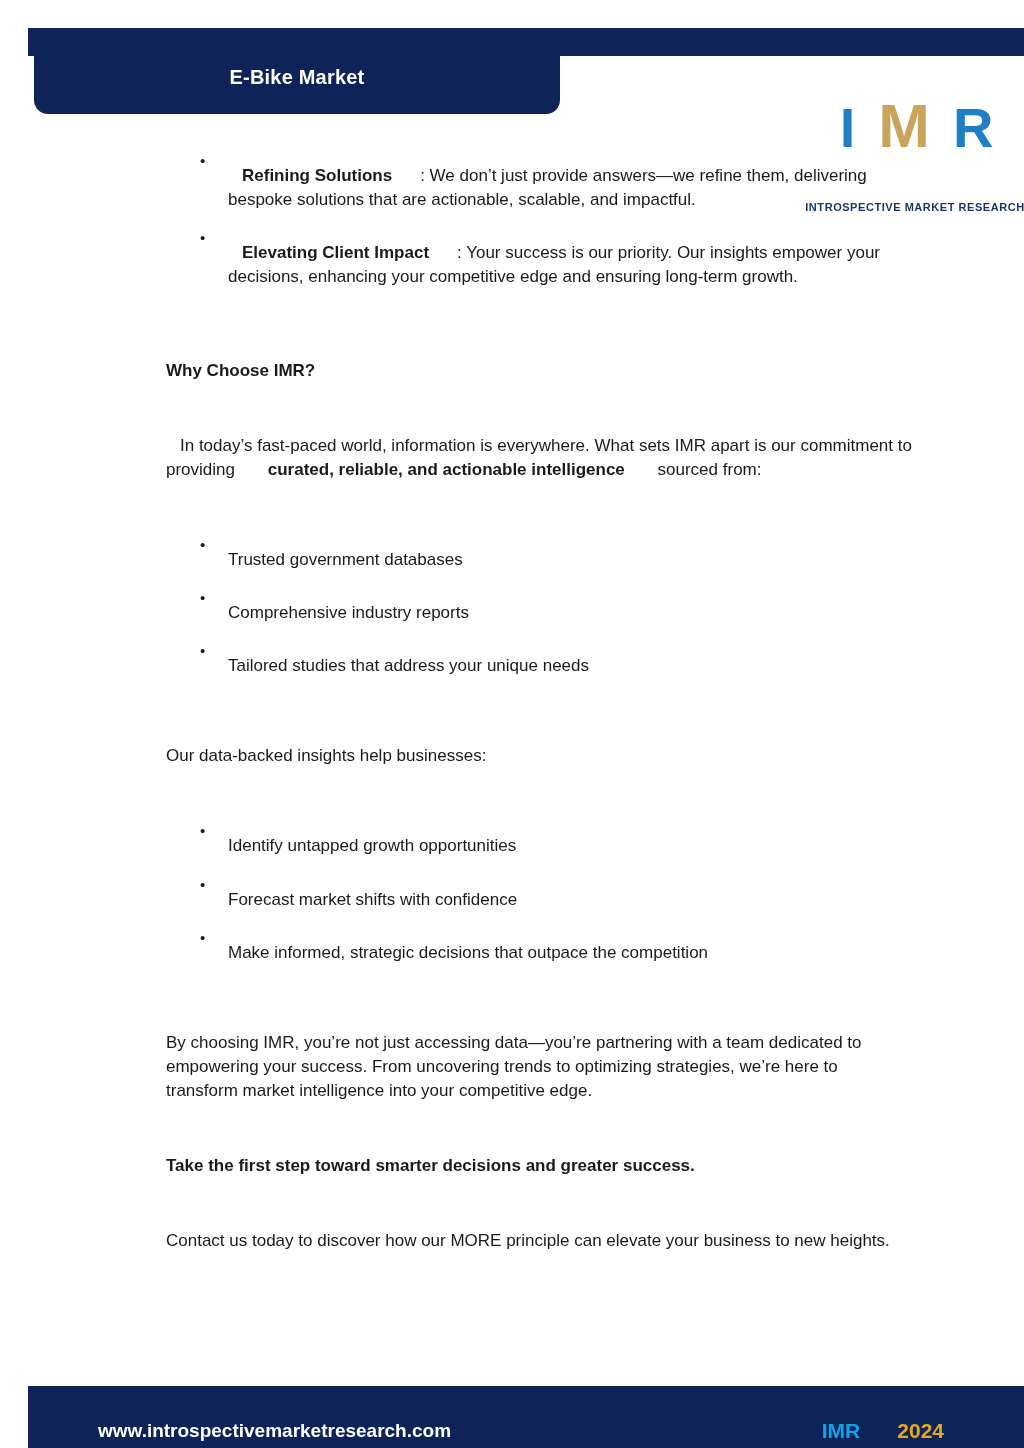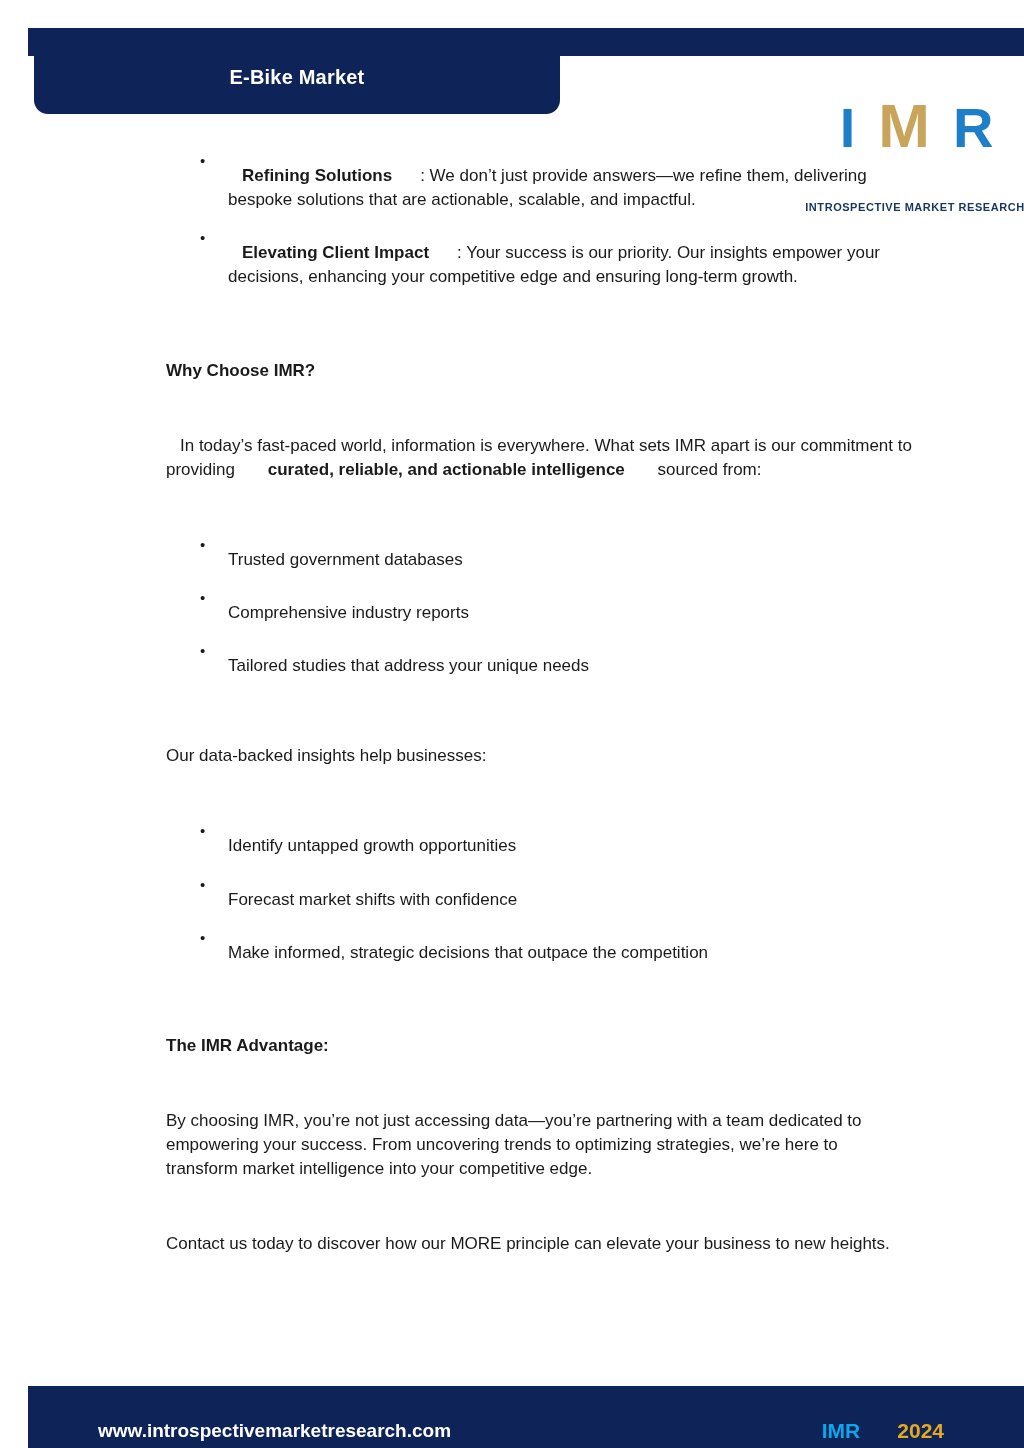--- a/index.html
+++ b/index.html
@@ -107,24 +107,24 @@
     </ul>
 
     <p class="para">Our data-backed insights help businesses:</p>
 
     <ul class="bullets">
       <li>Identify untapped growth opportunities</li>
       <li>Forecast market shifts with confidence</li>
       <li>Make informed, strategic decisions that outpace the competition</li>
     </ul>
 
-    <p class="heading">The IMR Advantage:</p>
 
     <p class="para">By choosing IMR, you’re not just accessing data—you’re partnering with a team dedicated to empowering your success. From uncovering trends to optimizing strategies, we’re here to transform market intelligence into your competitive edge.</p>
 
+    <p class="para b">Take the first step toward smarter decisions and greater success.</p>
 
     <p class="para">Contact us today to discover how our MORE principle can elevate your business to new heights.</p>
 
   </div>
 
   <div class="footer">
     <span class="footer-site">www.introspectivemarketresearch.com</span>
     <span class="footer-right">
       <span class="brand">IMR</span><span class="year">2024</span>
     </span>

